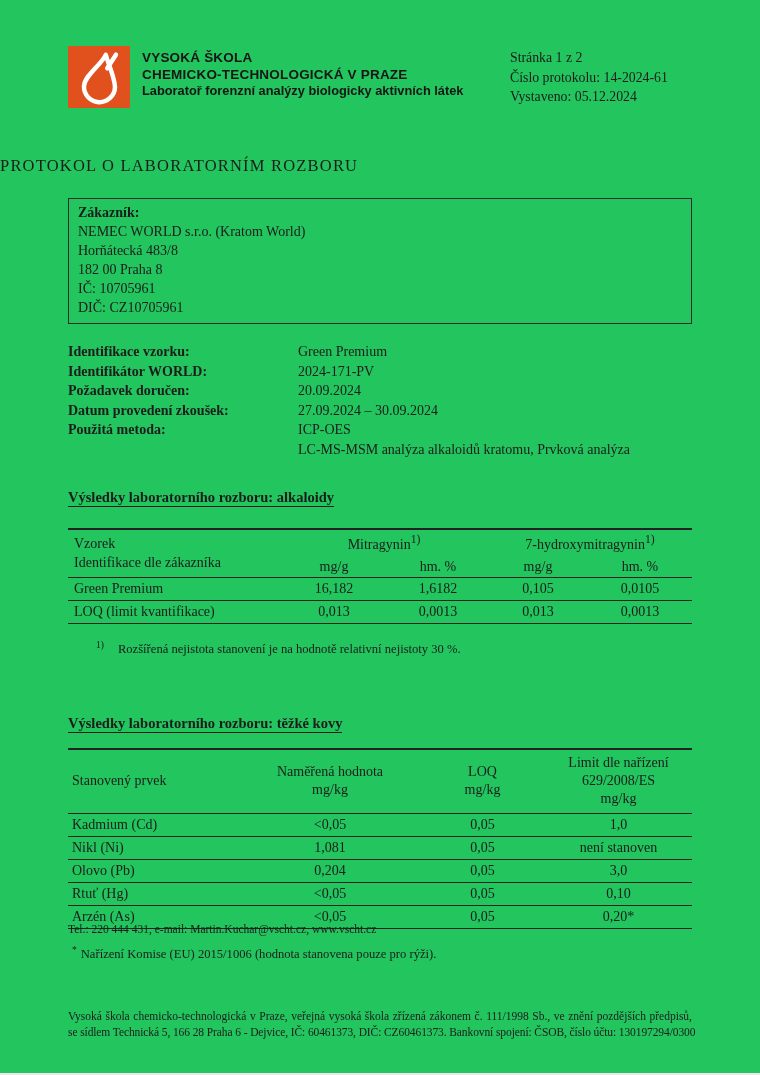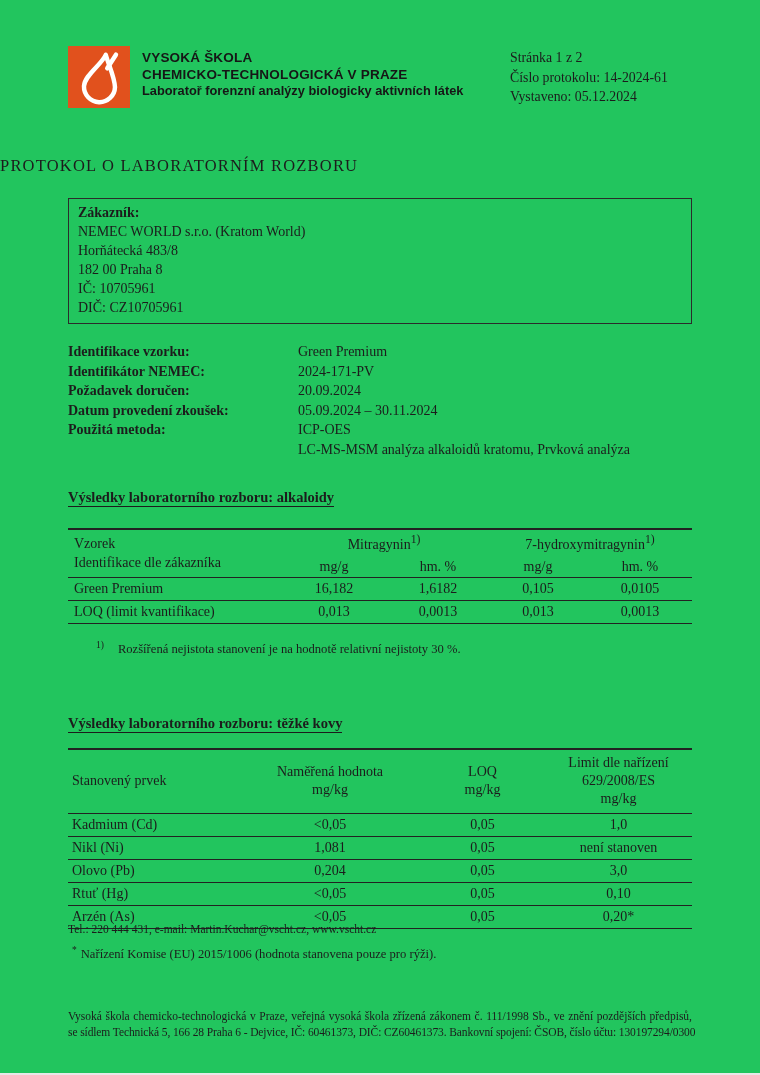--- a/index.html
+++ b/index.html
@@ -119,30 +119,30 @@
   </div>
 
   <div class="content">
 
     <div class="info">
       <div class="info-row">
         <div class="ilbl">Identifikace vzorku:</div>
         <div class="ival">Green Premium</div>
       </div>
       <div class="info-row">
-        <div class="ilbl">Identifikátor NEMEC:</div>
+        <div class="ilbl">Identifikátor WORLD:</div>
         <div class="ival">2024-171-PV</div>
       </div>
       <div class="info-row">
         <div class="ilbl">Požadavek doručen:</div>
         <div class="ival">20.09.2024</div>
       </div>
       <div class="info-row">
         <div class="ilbl">Datum provedení zkoušek:</div>
-        <div class="ival">05.09.2024 – 30.11.2024</div>
+        <div class="ival">27.09.2024 – 30.09.2024</div>
       </div>
       <div class="info-row">
         <div class="ilbl">Použitá metoda:</div>
         <div class="ival">
           <span>ICP-OES</span>
           <span>LC-MS-MSM analýza alkaloidů kratomu, Prvková analýza</span>
         </div>
       </div>
     </div>
 

